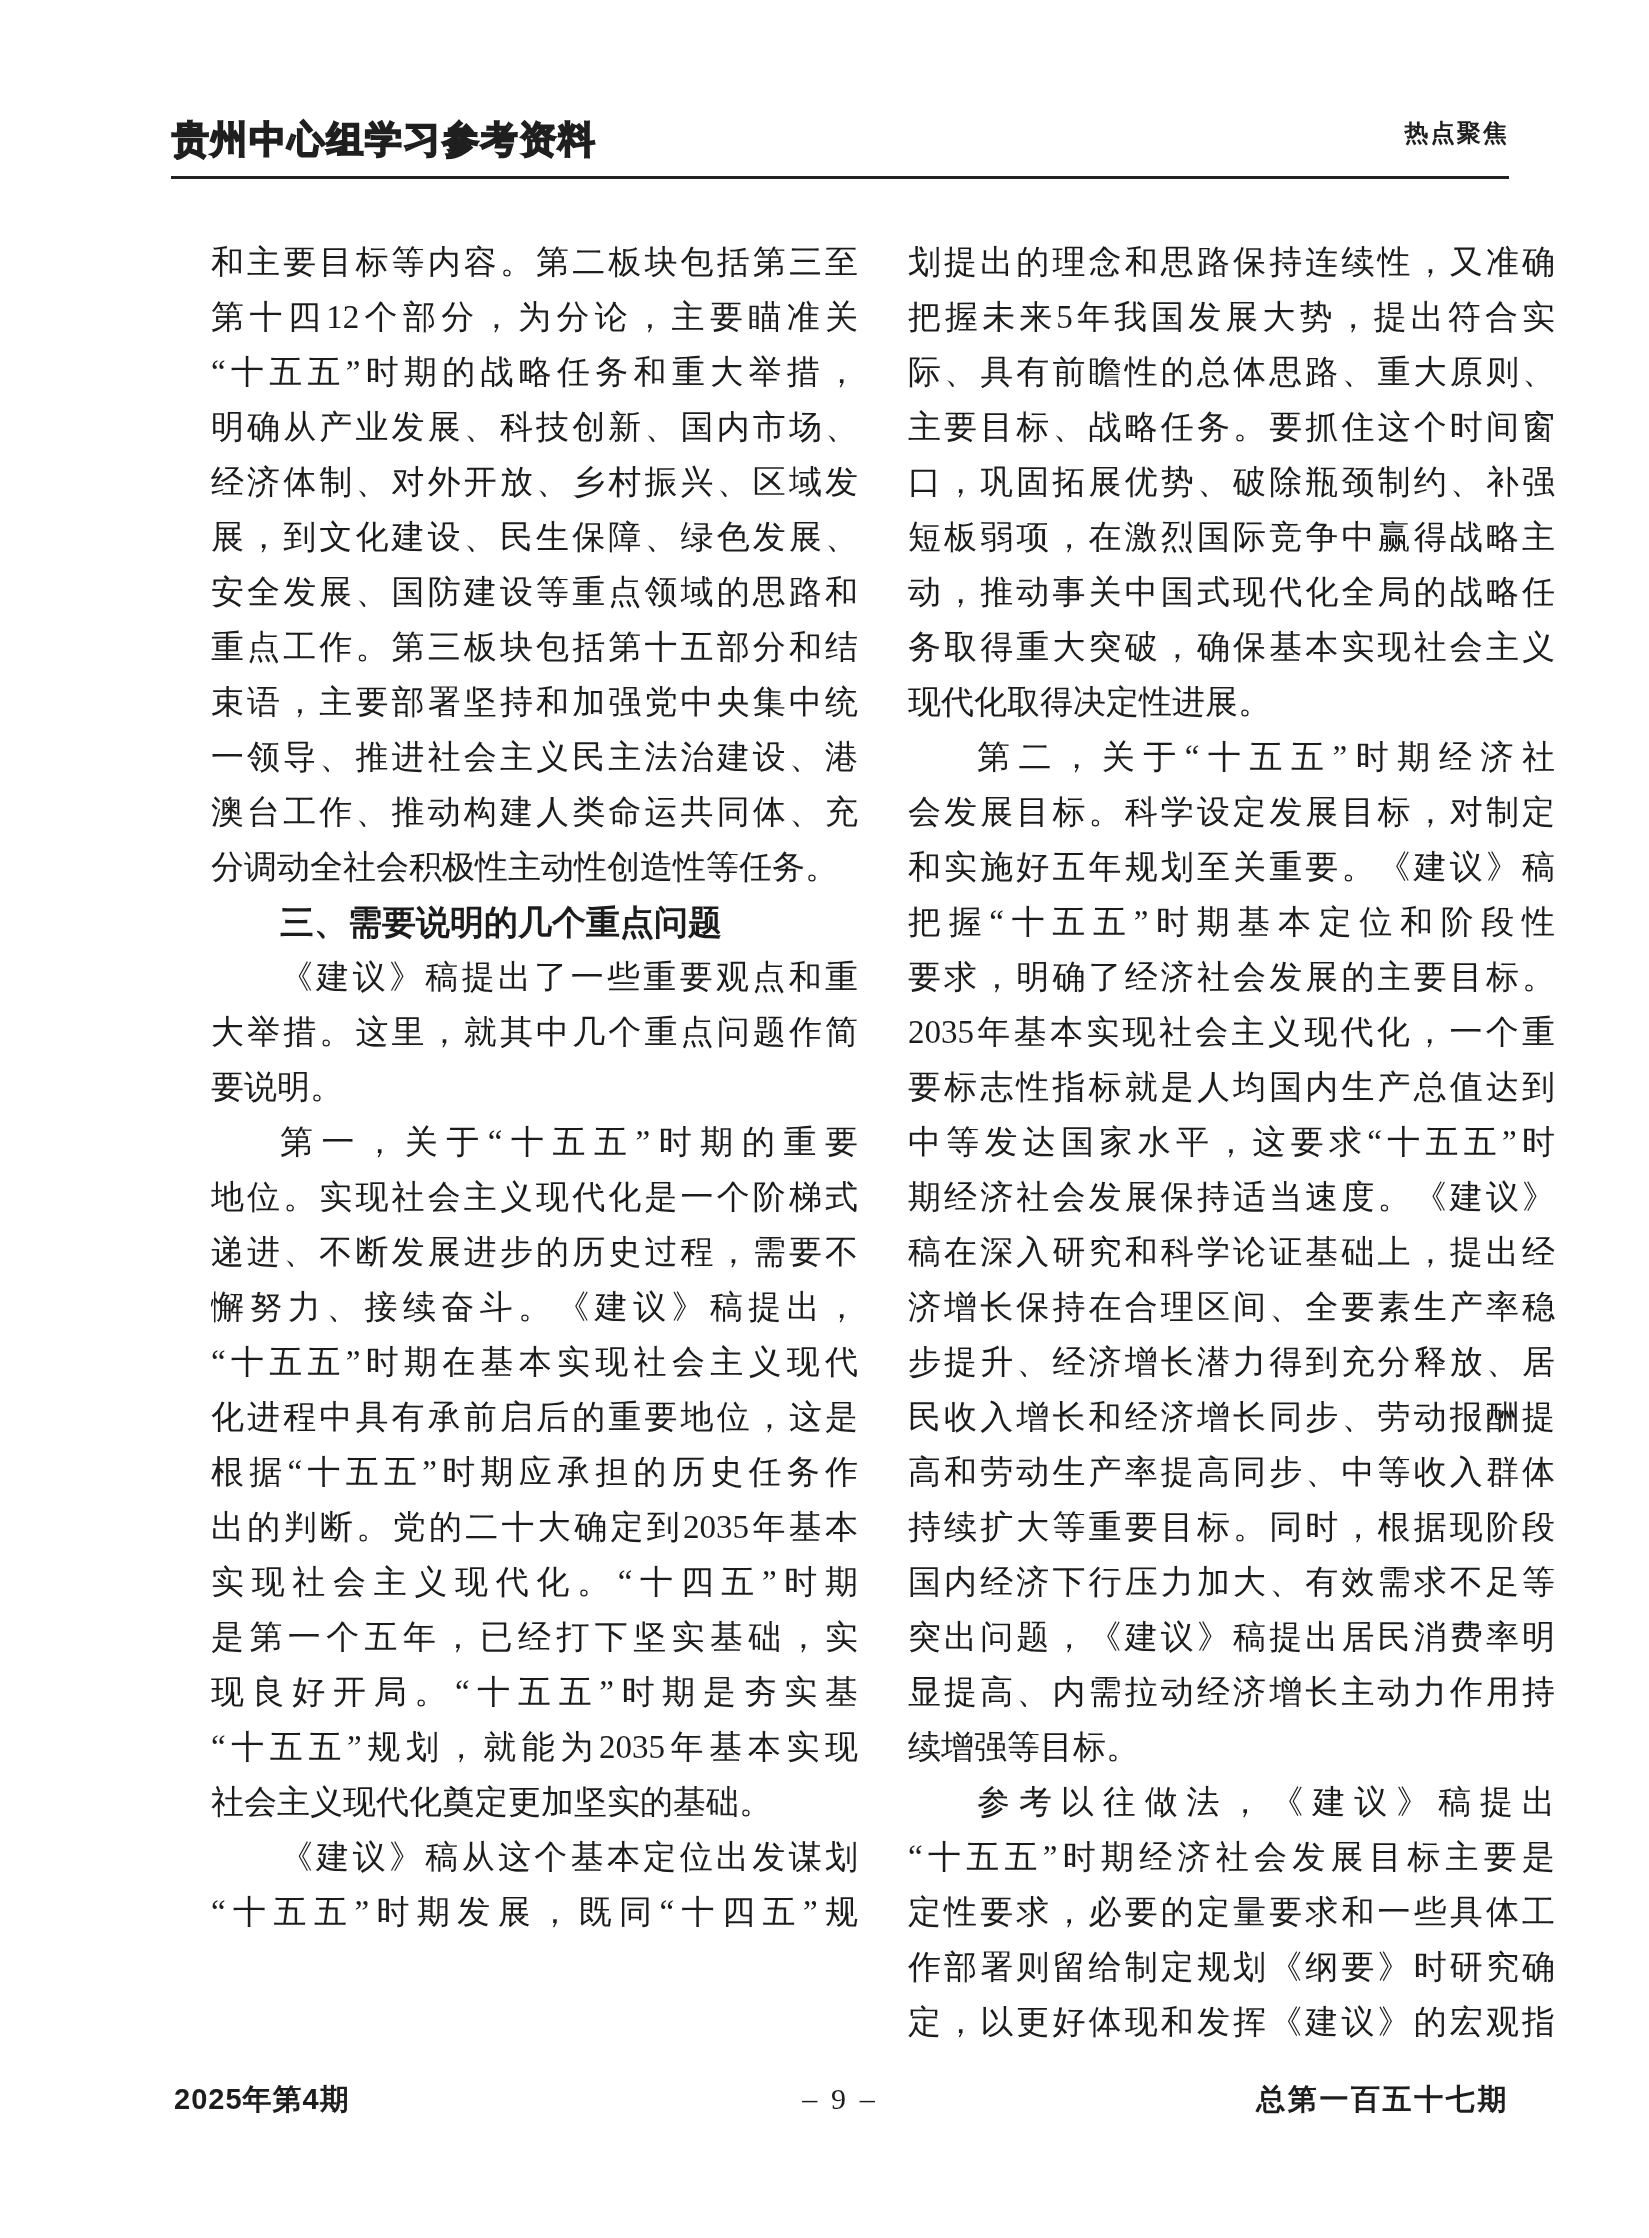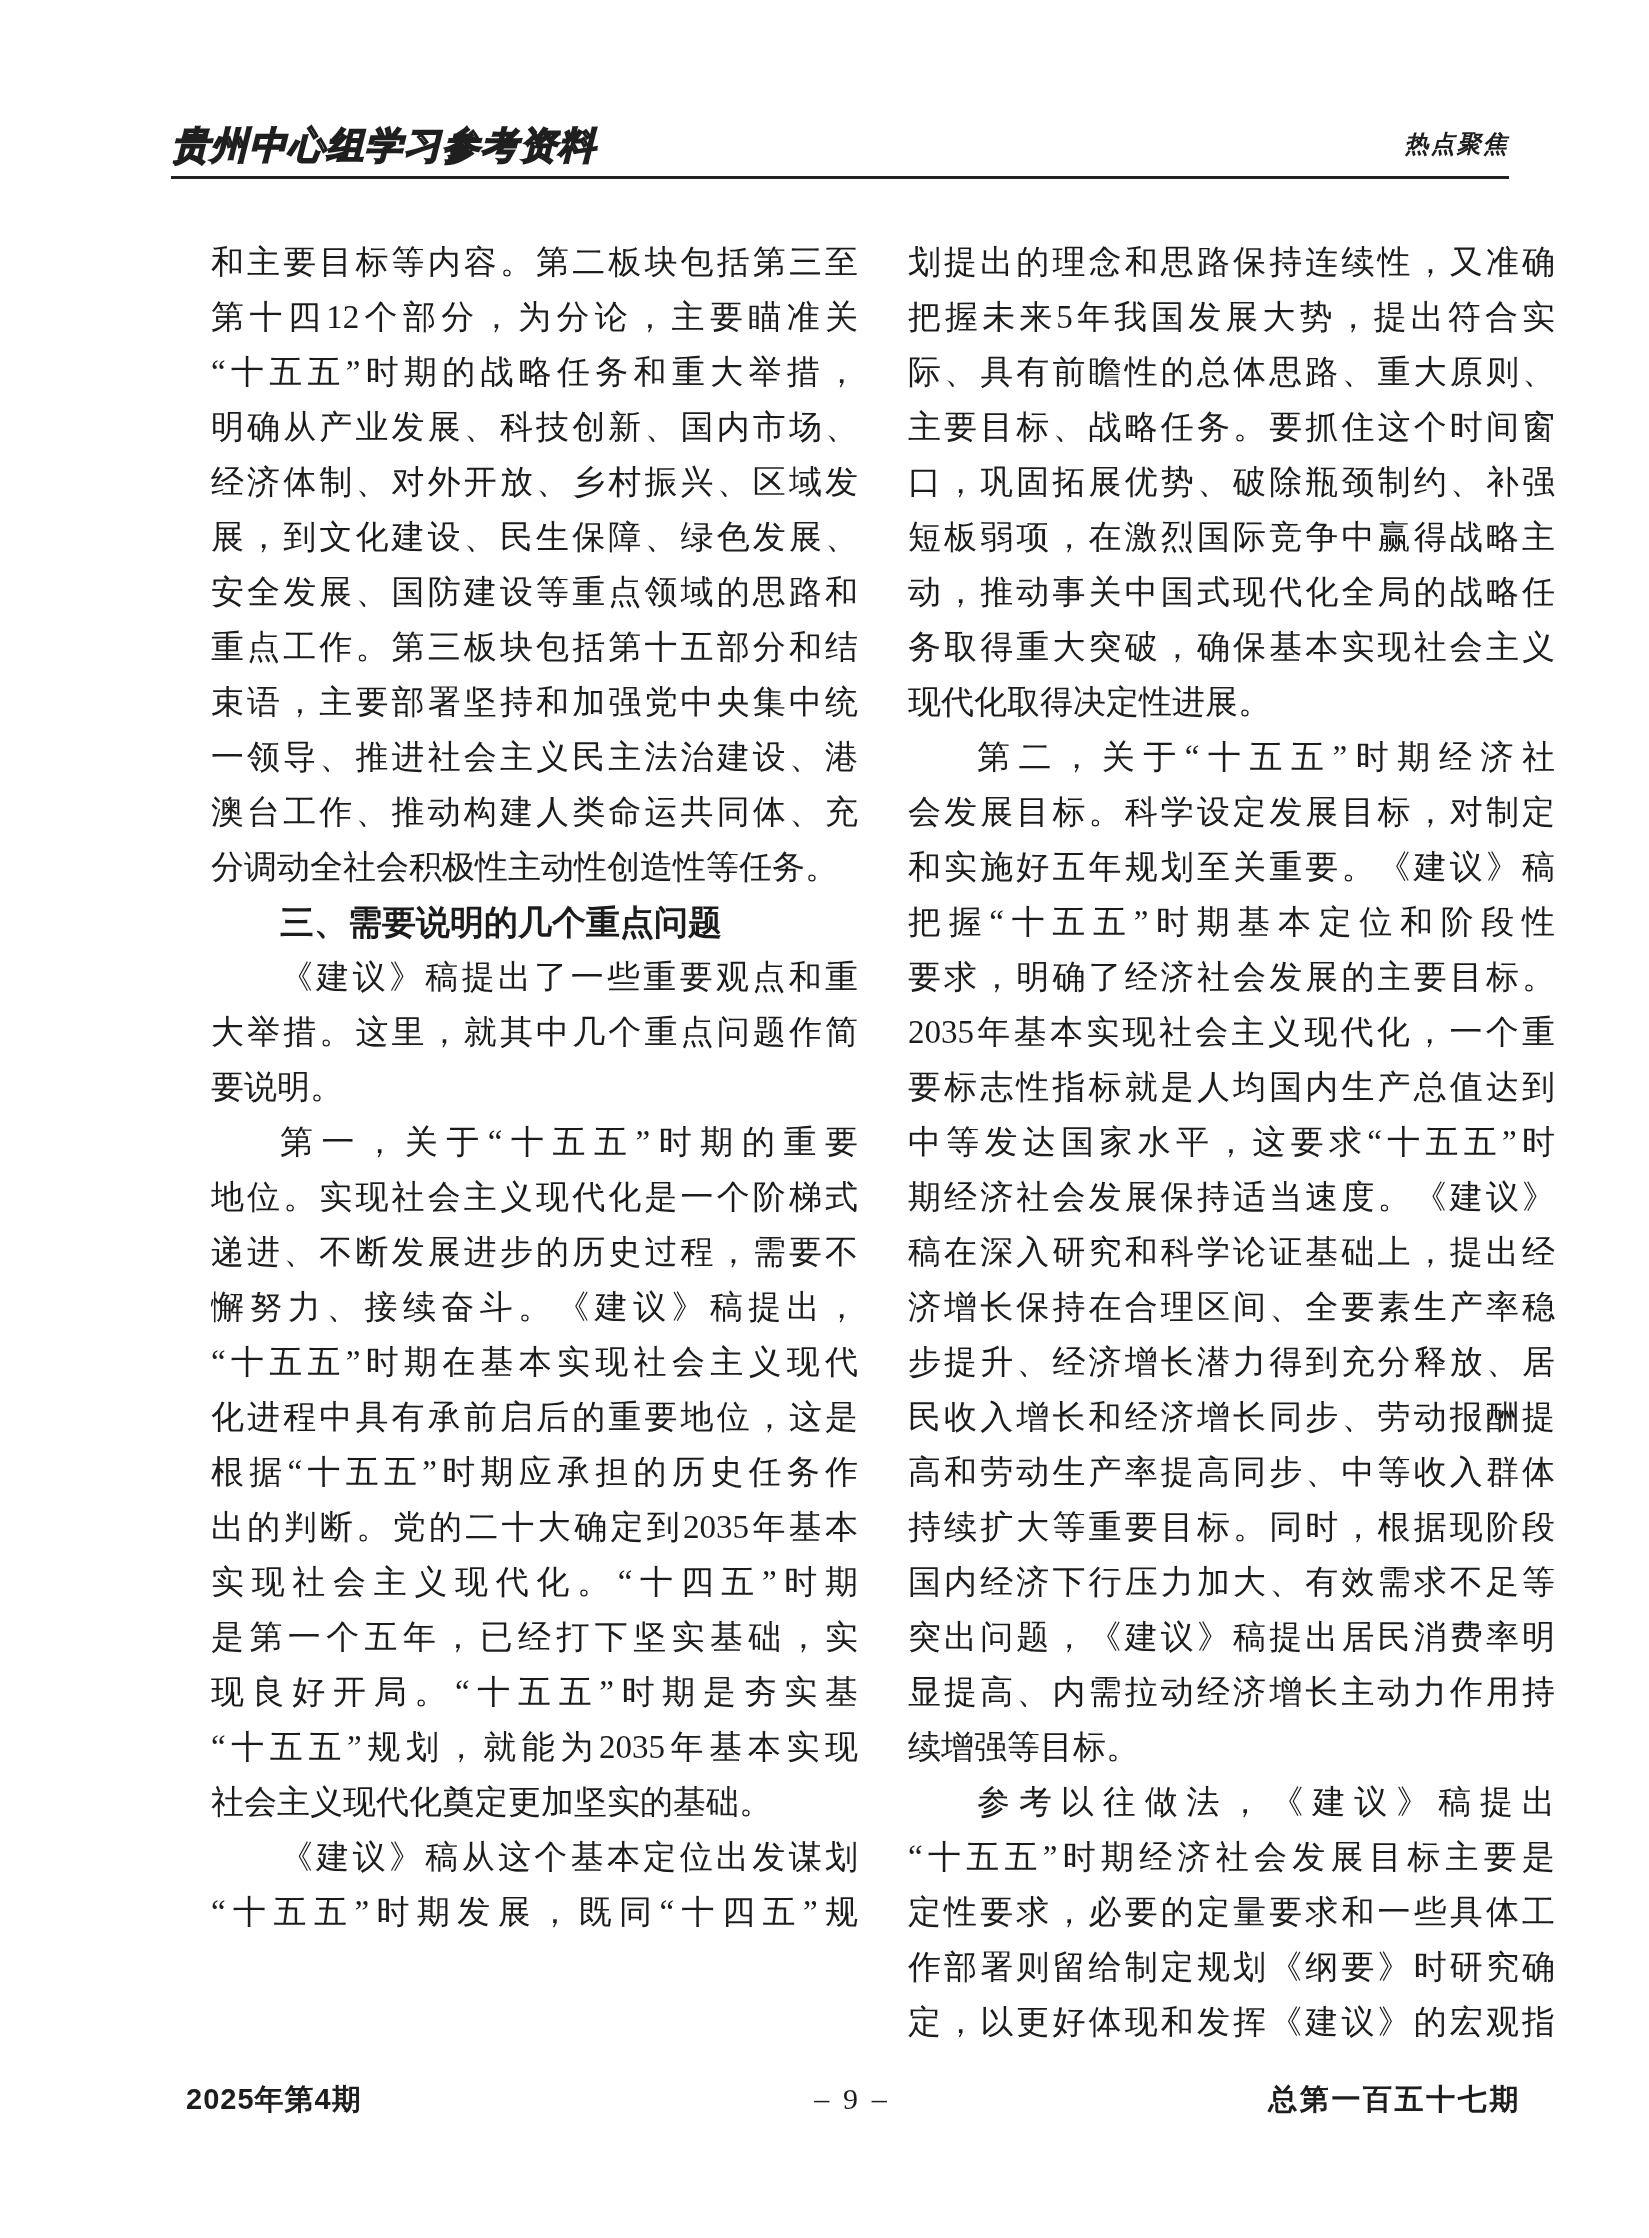--- a/index.html
+++ b/index.html
@@ -18,22 +18,21 @@
   }
   
   .header {
     position: absolute;
     top: 121px;
     left: 172px;
     width: 1337px;
     height: 48px;
     display: flex;
     justify-content: space-between;
-    align-items: center;
-    font-style: italic;
+    align-items: flex-start;
   }
   .journal-title {
     font-family: "Liberation Sans", "DejaVu Sans", sans-serif;
     font-weight: 700;
     font-size: 37px;
     line-height: 1;
     letter-spacing: 1.6px;
     color: #ffffff;
     -webkit-text-stroke: 1.8px #1f1f1f;
     text-shadow: 0 0 0.5px #2a2a2a;
@@ -91,21 +90,21 @@
     font-family: "Liberation Sans", "DejaVu Sans", sans-serif;
     font-weight: 700;
     font-size: 34px;
     text-align: center;
     text-align-last: left;
   }
   
   .footer {
     position: absolute;
     top: 2081px;
-    left: 183px;
+    left: 171px;
     width: 1338px;
     height: 36px;
   }
   .footer-issue {
     position: absolute;
     left: 3.1px;
     top: 0;
     font-family: "Liberation Sans", "DejaVu Sans", sans-serif;
     font-weight: 700;
     font-size: 29px;

